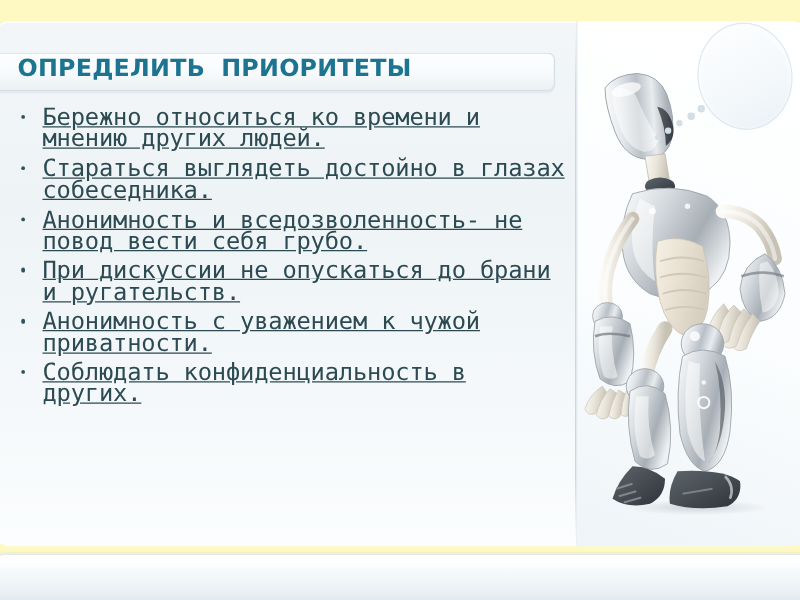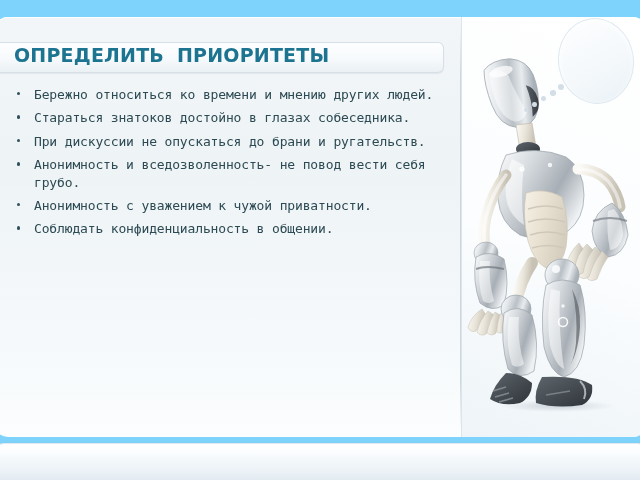--- a/index.html
+++ b/index.html
@@ -9,21 +9,21 @@
     height: 480px;
     overflow: hidden;
     background: #ffffff;
     font-family: "DejaVu Sans", sans-serif;
   }
 
   #slide {
     position: relative;
     width: 640px;
     height: 480px;
-    background: #7dd3fc;
+    background: #fef9c3;
     overflow: hidden;
   }
 
   
   .slide-panel {
     position: absolute;
     left: -6px;
     top: 17px;
     width: 652px;
     height: 420px;
@@ -94,24 +94,25 @@
     list-style: none;
     margin: 0;
     padding: 0;
   }
 
   .bullet-item {
     position: relative;
     padding-left: 22px;
     margin: 0 0 6px 0;
     font-family: "DejaVu Sans Mono", monospace;
-    font-size: 13px;
+    font-size: 19px;
     line-height: 17.4px;
     color: #2c4a52;
     letter-spacing: -0.15px;
+    text-decoration: underline;
   }
 
   .bullet-item .marker {
     position: absolute;
     left: 5px;
     top: 6px;
     width: 3.4px;
     height: 3.4px;
     border-radius: 50%;
     background: #30515a;
@@ -191,37 +192,37 @@
     <span>ОПРЕДЕЛИТЬ</span><span class="gap"></span><span>ПРИОРИТЕТЫ</span>
   </div>
 
   <ul class="bullets">
     <li class="bullet-item">
       <span class="marker"></span>
       <span class="txt">Бережно относиться ко времени и мнению других людей.</span>
     </li>
     <li class="bullet-item">
       <span class="marker"></span>
-      <span class="txt">Стараться знатоков достойно в глазах собеседника.</span>
+      <span class="txt">Стараться выглядеть достойно в глазах собеседника.</span>
+    </li>
+    <li class="bullet-item">
+      <span class="marker"></span>
+      <span class="txt">Анонимность и вседозволенность- не повод вести себя грубо.</span>
     </li>
     <li class="bullet-item">
       <span class="marker"></span>
       <span class="txt">При дискуссии не опускаться до брани и ругательств.</span>
     </li>
     <li class="bullet-item">
       <span class="marker"></span>
-      <span class="txt">Анонимность и вседозволенность- не повод вести себя грубо.</span>
-    </li>
-    <li class="bullet-item">
-      <span class="marker"></span>
       <span class="txt">Анонимность с уважением к чужой приватности.</span>
     </li>
     <li class="bullet-item">
       <span class="marker"></span>
-      <span class="txt">Соблюдать конфиденциальность в общении.</span>
+      <span class="txt">Соблюдать конфиденциальность в других.</span>
     </li>
   </ul>
 
   <div class="pane-divider"></div>
 
   <div class="robot-pane">
 
     <div class="shadow-blob"></div>
 
     <svg class="robot-svg" width="185" height="420" viewBox="0 0 185 420">

